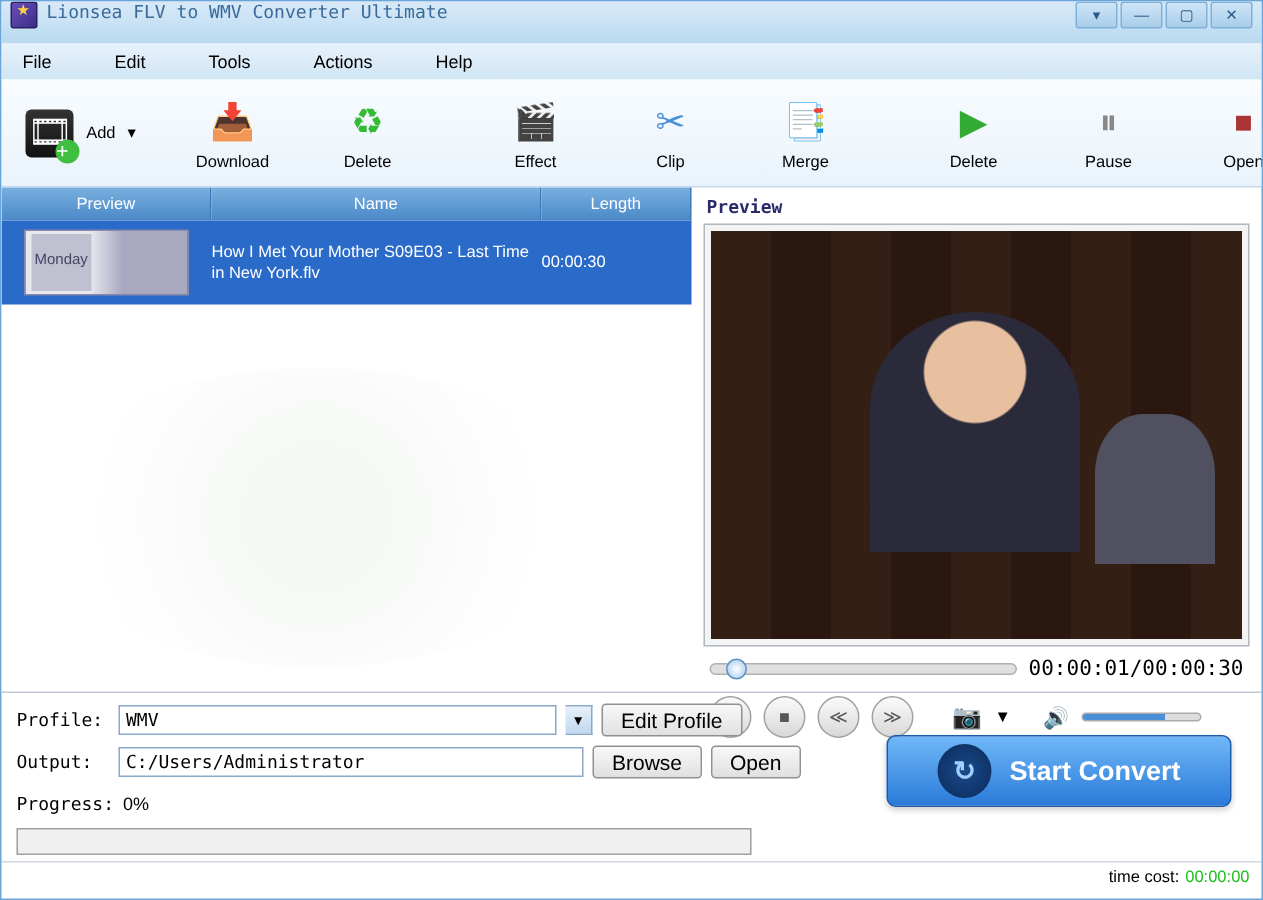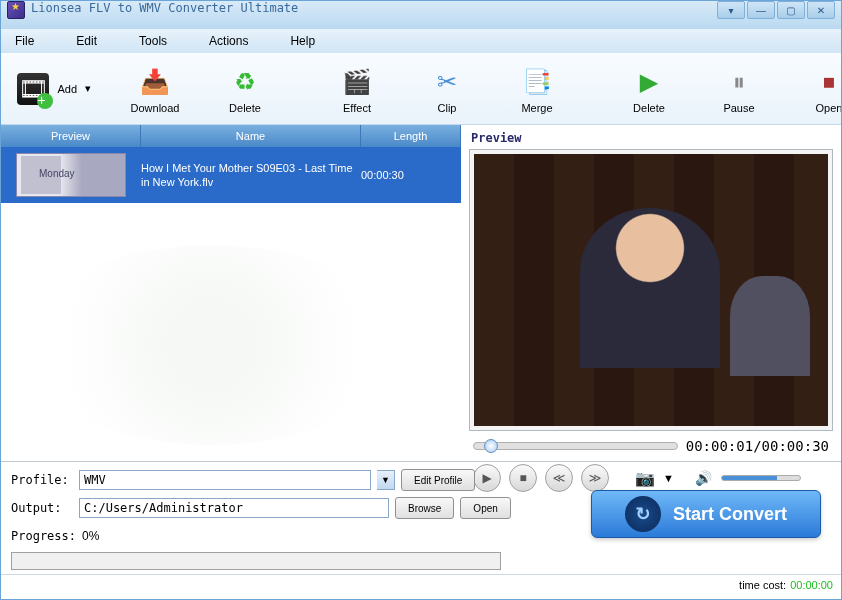--- a/index.html
+++ b/index.html
@@ -45,21 +45,21 @@
 .time-label { font-size: 14px; font-family: monospace; }
 .controls-row { display: flex; align-items: center; height: 34px; gap: 8px; padding: 0 4px;}
 .pbtn { width: 28px; height: 28px; border-radius: 50%; background: linear-gradient(#fafafa,#d8d8d8); border: 1px solid #a0a0a0; display: flex; align-items: center; justify-content: center; font-size: 12px; color: #555; cursor: pointer; }
 .vol-slider { width: 80px; height: 6px; background: linear-gradient(90deg,#4a90d8 70%,#ddd 70%); border-radius: 3px; border: 1px solid #aaa; }
 .bottom { padding: 6px 10px 4px; border-top: 1px solid #c0c8d0; }
 .form-row { display: flex; align-items: center; height: 24px; gap: 6px; font-size: 12px; margin-bottom: 4px; }
 .form-label { width: 62px; font-family: "SimSun", monospace; }
 .form-input { height: 20px; border: 1px solid #8aa8c8; padding: 0 4px; font-size: 12px; font-family: "SimSun", monospace; background: #fff; }
 .profile-input { width: 292px; }
 .output-input { width: 292px; }
-.small-btn { height: 22px; padding: 0 12px; background: linear-gradient(#f8f8f8,#e0e0e0); border: 1px solid #909090; border-radius: 3px; font-size: 10px; cursor: pointer; }
+.small-btn { height: 22px; padding: 0 12px; background: linear-gradient(#f8f8f8,#e0e0e0); border: 1px solid #909090; border-radius: 3px; font-size: 14px; cursor: pointer; }
 .dd-btn { width: 18px; height: 20px; background: linear-gradient(#e8f0fa,#c0d8ef); border: 1px solid #8aa8c8; border-left: none; font-size: 9px; cursor: pointer; }
 .progress-bar { height: 18px; border: 1px solid #a0a0a0; background: #f0f0f0; margin-top: 2px; }
 .convert-area { position: absolute; right: 20px; bottom: 36px; }
 .convert-btn { width: 230px; height: 48px; background: linear-gradient(#70b8f8,#2a7ad8); border: 1px solid #1a5aa8; border-radius: 6px; display: flex; align-items: center; justify-content: center; gap: 12px; color: #fff; font-size: 18px; font-weight: bold; cursor: pointer; box-shadow: 0 2px 4px rgba(0,0,0,0.2); }
 .convert-btn .icon-orb { width: 36px; height: 36px; background: radial-gradient(circle,#1a4a8a,#0a2a5a); border-radius: 50%; display: flex; align-items: center; justify-content: center; color: #a0d0ff; font-size: 18px; }
 .footer { height: 20px; display: flex; align-items: center; justify-content: flex-end; padding: 0 8px; font-size: 11px; font-family: "SimSun", monospace; border-top: 1px solid #d0d8e0;}
 .footer .tc-label { margin-right: 4px; }
 .footer .tc-val { color: #20c020; }
 .vsep { width: 1px; height: 56px; background: linear-gradient(transparent,#c0d0e0,transparent); align-self: center; }
 </style>
@@ -130,21 +130,21 @@
 <div class="main">
   <div class="left-panel">
     <div class="columns">
       <div class="col-h preview">Preview</div>
       <div class="col-h name">Name</div>
       <div class="col-h length">Length</div>
     </div>
     <div class="row">
       <div class="thumb">
         <div class="thumb-img">
-          <span style="position:absolute;left:22px;top:14px;font-size:10px;color:#446">Monday</span>
+          <span style="position:absolute;left:6px;top:14px;font-size:10px;color:#446">Monday</span>
         </div>
       </div>
       <div class="name-cell">How I Met Your Mother S09E03 - Last Time in New York.flv</div>
       <div class="len-cell">00:00:30</div>
     </div>
     <div class="bg-watermark"></div>
   </div>
 
   <div class="right-panel">
     <div class="prev-label">Preview</div>

